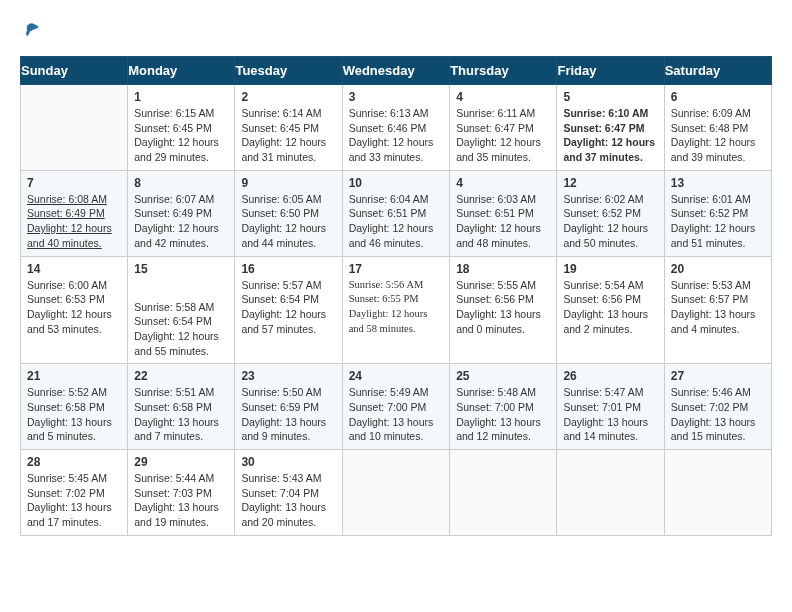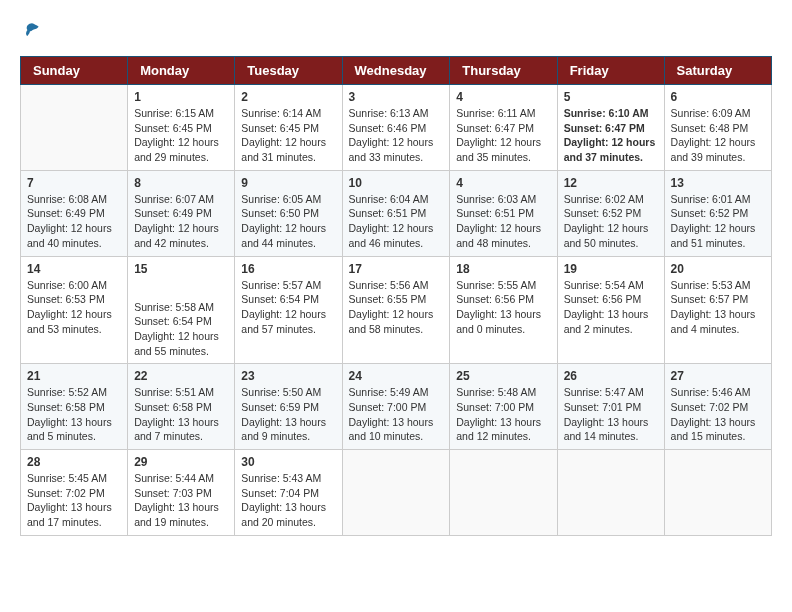--- a/index.html
+++ b/index.html
@@ -50,23 +50,23 @@
     }
     .location {
       font-size: 14px;
       color: #555;
     }
     .calendar {
       width: 100%;
       border-collapse: collapse;
     }
     .calendar th {
-      background-color: #7f1d1d;
+      background-color: #0c4a6e;
       color: white;
-      padding: 6px 12px;
+      padding: 6px 0;
       text-align: left;
       font-size: 13px;
       font-weight: bold;
       border: 1px solid #1a5276;
     }
     .calendar td {
       border: 1px solid #ccc;
       vertical-align: top;
       padding: 5px 6px;
       width: 108px;
@@ -169,21 +169,21 @@
           <span class="day-number">6</span>
           <div class="day-info" style="white-space: pre-line;">Sunrise: 6:09 AM
 Sunset: 6:48 PM
 Daylight: 12 hours
 and 39 minutes.</div>
         </td>
       </tr>
       <tr>
         <td>
           <span class="day-number">7</span>
-          <div class="day-info" style="white-space: pre-line;">Sunrise: 6:08 AM
+          <div class="day-info" style="white-space: pre-line; text-decoration: underline;">Sunrise: 6:08 AM
 Sunset: 6:49 PM
 Daylight: 12 hours
 and 40 minutes.</div>
         </td>
         <td>
           <span class="day-number">8</span>
           <div class="day-info" style="white-space: pre-line;">Sunrise: 6:07 AM
 Sunset: 6:49 PM
 Daylight: 12 hours
 and 42 minutes.</div>
@@ -241,21 +241,21 @@
         </td>
         <td>
           <span class="day-number">16</span>
           <div class="day-info" style="white-space: pre-line;">Sunrise: 5:57 AM
 Sunset: 6:54 PM
 Daylight: 12 hours
 and 57 minutes.</div>
         </td>
         <td>
           <span class="day-number">17</span>
-          <div class="day-info" style="white-space: pre-line;">Sunrise: 5:56 AM
+          <div class="day-info" style="white-space: pre-line; font-family: Liberation Serif, serif;">Sunrise: 5:56 AM
 Sunset: 6:55 PM
 Daylight: 12 hours
 and 58 minutes.</div>
         </td>
         <td>
           <span class="day-number">18</span>
           <div class="day-info" style="white-space: pre-line;">Sunrise: 5:55 AM
 Sunset: 6:56 PM
 Daylight: 13 hours
 and 0 minutes.</div>

